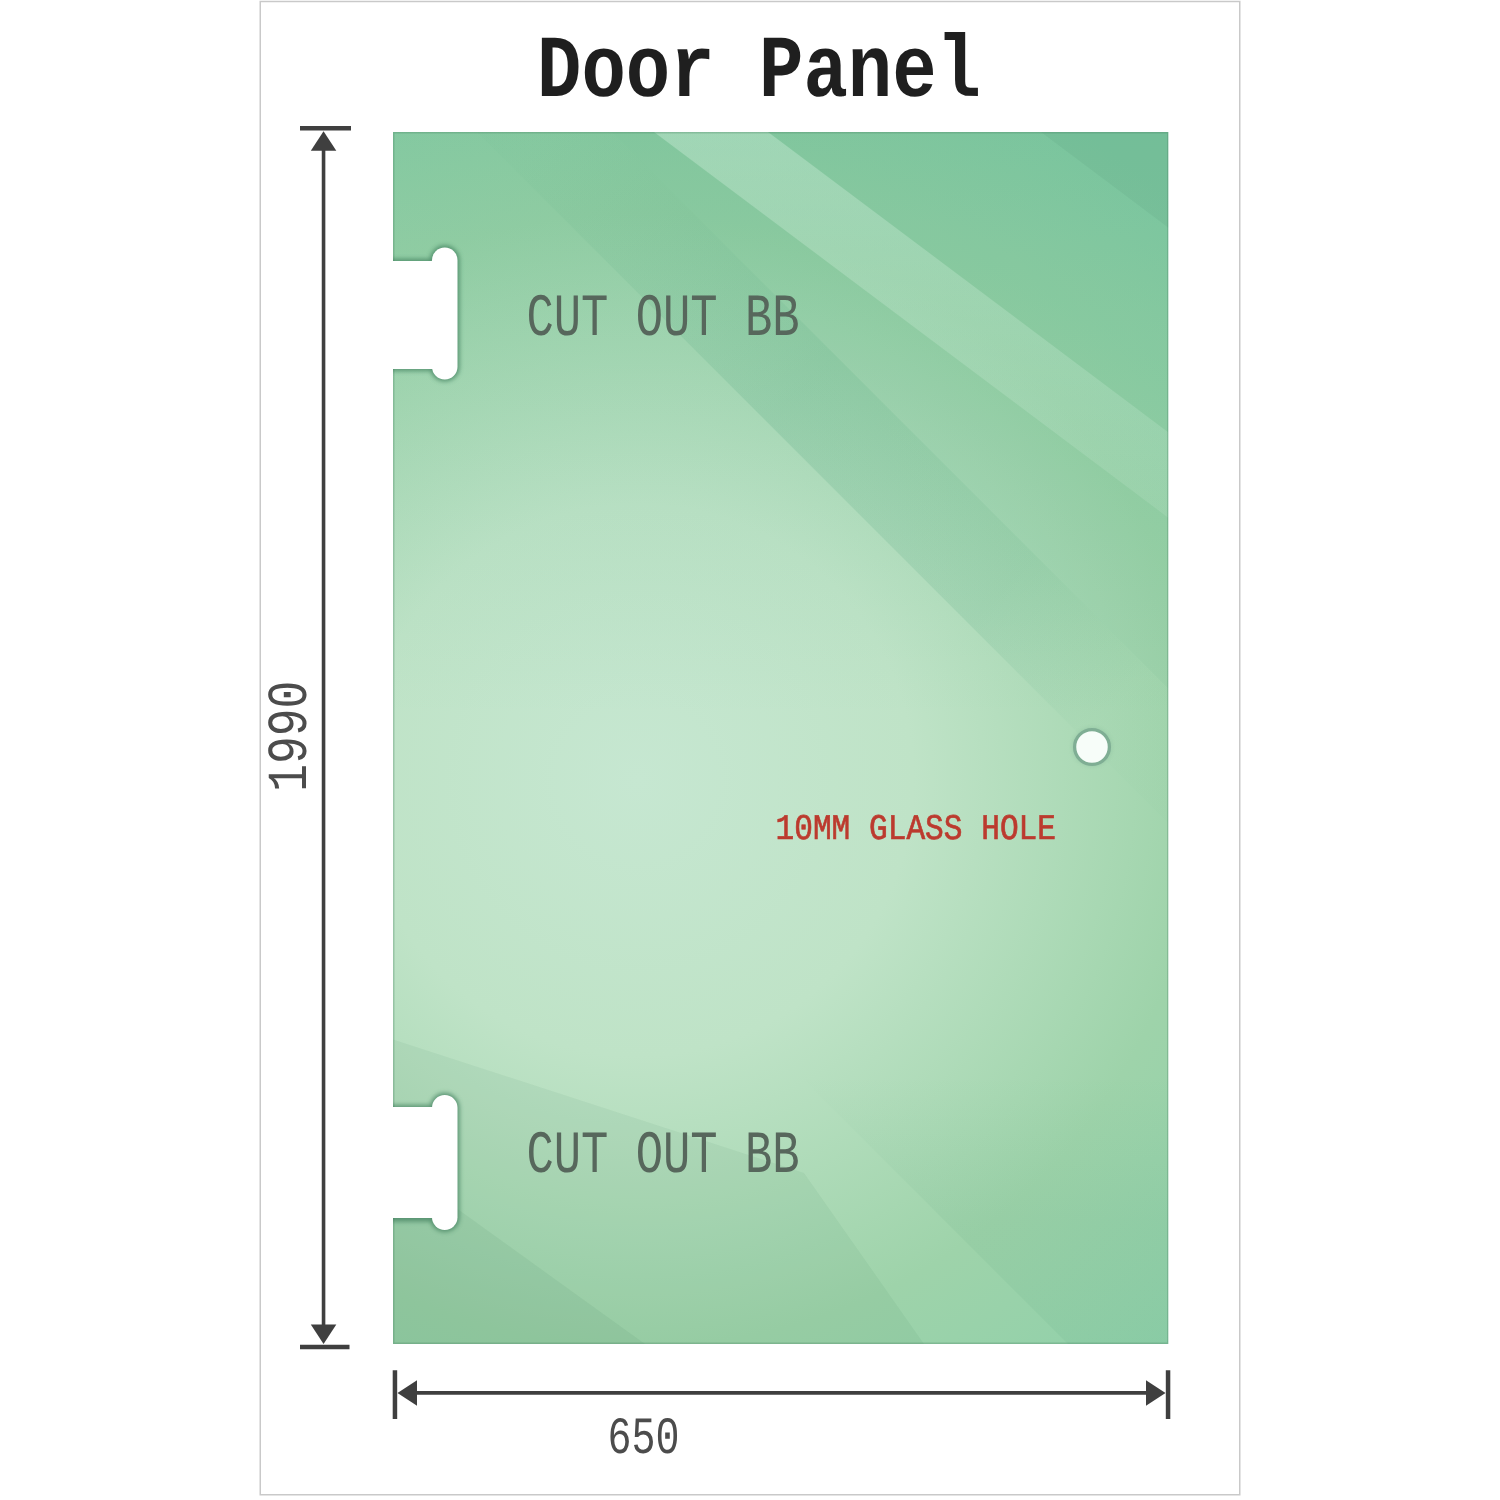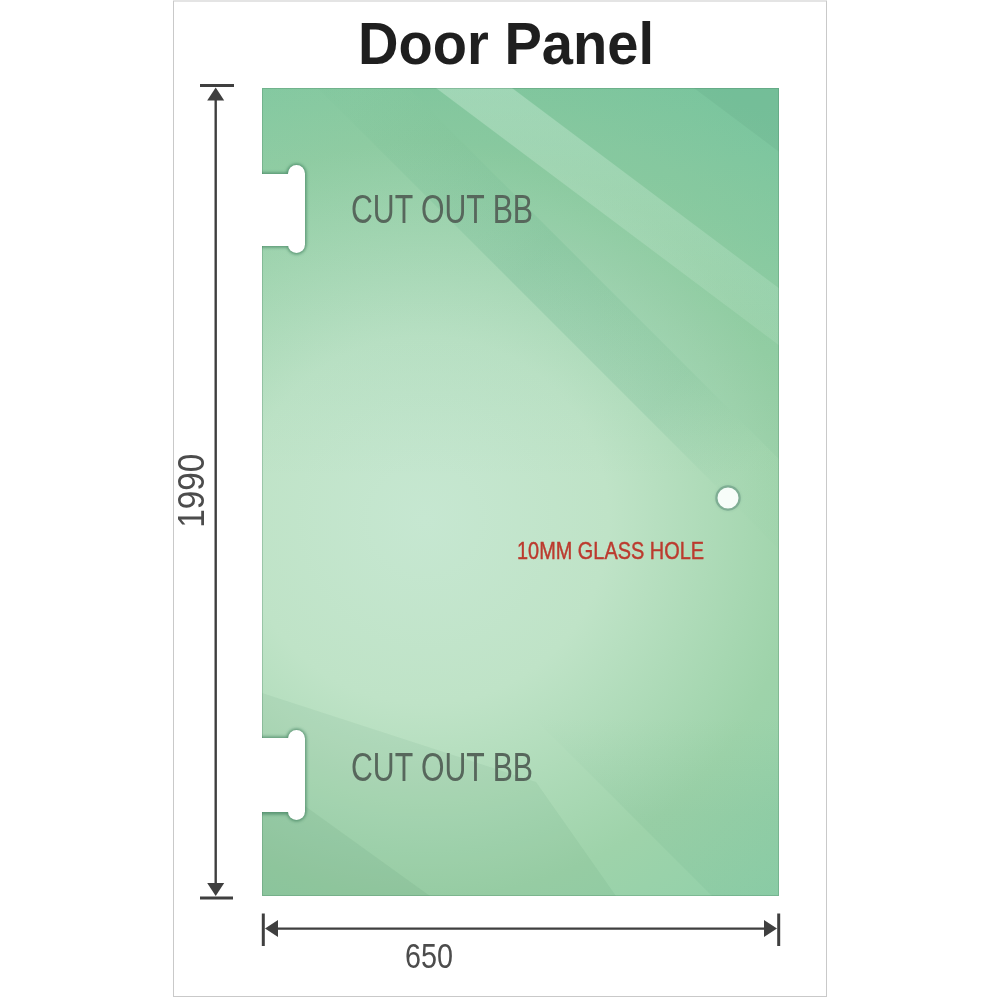--- a/index.html
+++ b/index.html
@@ -1,16 +1,16 @@
 <!DOCTYPE html>
 <html><head>
 <meta charset="utf-8">
 <style>
   html,body{margin:0;padding:0;background:#ffffff;}
-  #stage{position:relative;width:1000px;height:1000px;background:#ffffff;font-family:Liberation Sans, sans-serif;}
+  #stage{position:relative;width:1000px;height:1000px;background:#ffffff;font-family:Liberation Mono, monospace;}
   svg{position:absolute;left:0;top:0;}
 </style>
 </head>
 <body>
 <div id="stage">
 <svg width="1000" height="1000" viewBox="0 0 1000 1000">
   <defs>
     <linearGradient id="facetfade" gradientUnits="userSpaceOnUse" x1="363" y1="88" x2="744" y2="469">
       <stop offset="0" stop-color="#148255" stop-opacity="0.015"></stop>
       <stop offset="0.45" stop-color="#148255" stop-opacity="0.125"></stop>

